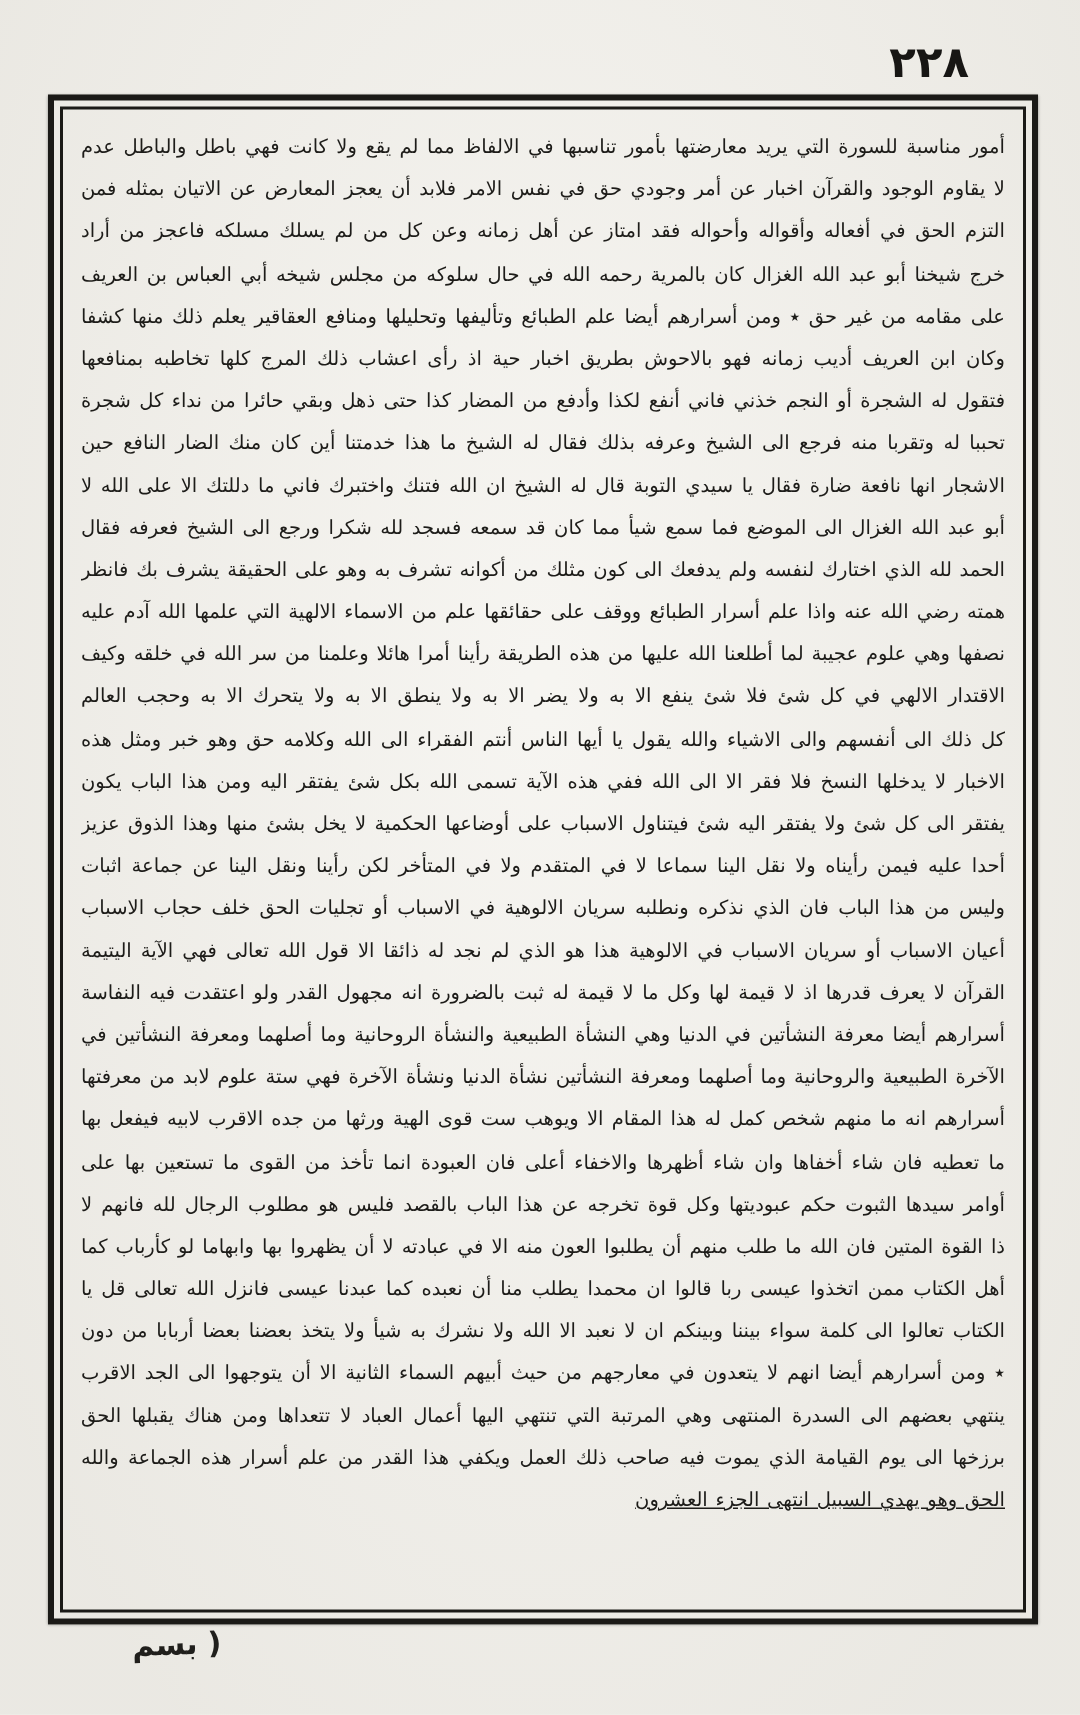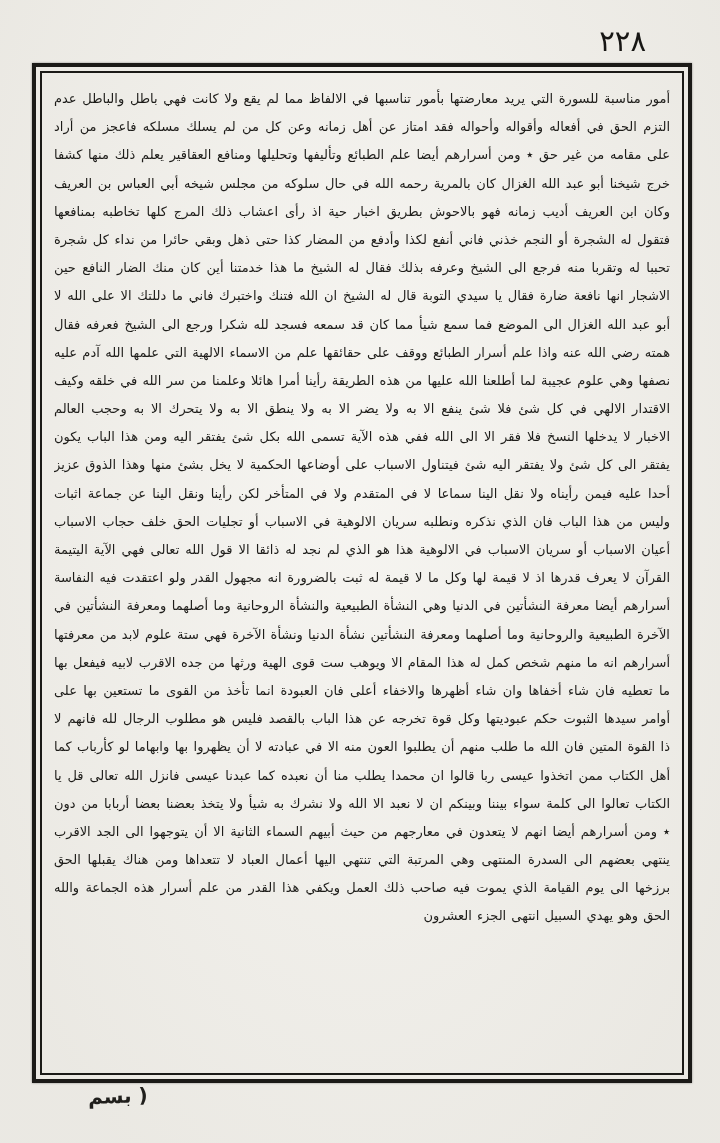--- a/index.html
+++ b/index.html
@@ -15,21 +15,21 @@
       #f2f0ea;
     font-family: "DejaVu Sans", sans-serif;
     color: #1c1b19;
     overflow: hidden;
   }
   .page-number {
     position: absolute;
     top: 24px;
     right: 74px;
     font-size: 29px;
-    font-weight: 400;
+    font-weight: 700;
     letter-spacing: 1px;
     color: #171614;
     direction: rtl;
   }
   .frame {
     position: absolute;
     left: 32px;
     top: 63px;
     width: 660px;
     height: 1020px;
@@ -57,20 +57,21 @@
     line-height: 28.2px;
     overflow: hidden;
     text-align: justify;
     text-align-last: justify;
     word-spacing: 1px;
     white-space: normal;
   }
   .line.closing {
     text-align: center;
     text-align-last: right;
+    text-decoration: underline;
   }
   .catchword {
     position: absolute;
     left: 88px;
     top: 1084px;
     direction: rtl;
     font-size: 20px;
     font-weight: 700;
     color: #201f1c;
     transform: rotate(-2deg);
@@ -80,31 +81,34 @@
 <body>
 
 <div class="page">
 
   <div class="page-number">٢٢٨</div>
 
   <div class="frame">
     <div class="frame-inner">
       <div class="text-block">
           <div class="line">أمور مناسبة للسورة التي يريد معارضتها بأمور تناسبها في الالفاظ مما لم يقع ولا كانت فهي باطل والباطل عدم والعدم</div>
+          <div class="line">لا يقاوم الوجود والقرآن اخبار عن أمر وجودي حق في نفس الامر فلابد أن يعجز المعارض عن الاتيان بمثله فمن</div>
           <div class="line">التزم الحق في أفعاله وأقواله وأحواله فقد امتاز عن أهل زمانه وعن كل من لم يسلك مسلكه فاعجز من أراد التصور</div>
+          <div class="line">خرج شيخنا أبو عبد الله الغزال كان بالمرية رحمه الله في حال سلوكه من مجلس شيخه أبي العباس بن العريف</div>
           <div class="line">على مقامه من غير حق ٭ ومن أسرارهم أيضا علم الطبائع وتأليفها وتحليلها ومنافع العقاقير يعلم ذلك منها كشفا</div>
-          <div class="line">خرج شيخنا أبو عبد الله الغزال كان بالمرية رحمه الله في حال سلوكه من مجلس شيخه أبي العباس بن العريف</div>
           <div class="line">وكان ابن العريف أديب زمانه فهو بالاحوش بطريق اخبار حية اذ رأى اعشاب ذلك المرج كلها تخاطبه بمنافعها</div>
           <div class="line">فتقول له الشجرة أو النجم خذني فاني أنفع لكذا وأدفع من المضار كذا حتى ذهل وبقي حائرا من نداء كل شجرة منها</div>
           <div class="line">تحببا له وتقربا منه فرجع الى الشيخ وعرفه بذلك فقال له الشيخ ما هذا خدمتنا أين كان منك الضار النافع حين قالت لك</div>
           <div class="line">الاشجار انها نافعة ضارة فقال يا سيدي التوبة قال له الشيخ ان الله فتنك واختبرك فاني ما دللتك الا على الله لا على غيره</div>
           <div class="line">أبو عبد الله الغزال الى الموضع فما سمع شيأ مما كان قد سمعه فسجد لله شكرا ورجع الى الشيخ فعرفه فقال الشيخ</div>
+          <div class="line">الحمد لله الذي اختارك لنفسه ولم يدفعك الى كون مثلك من أكوانه تشرف به وهو على الحقيقة يشرف بك فانظر</div>
           <div class="line">همته رضي الله عنه واذا علم أسرار الطبائع ووقف على حقائقها علم من الاسماء الالهية التي علمها الله آدم عليه السلام</div>
           <div class="line">نصفها وهي علوم عجيبة لما أطلعنا الله عليها من هذه الطريقة رأينا أمرا هائلا وعلمنا من سر الله في خلقه وكيف سر</div>
           <div class="line">الاقتدار الالهي في كل شئ فلا شئ ينفع الا به ولا يضر الا به ولا ينطق الا به ولا يتحرك الا به وحجب العالم بالصور فنسبوا</div>
+          <div class="line">كل ذلك الى أنفسهم والى الاشياء والله يقول يا أيها الناس أنتم الفقراء الى الله وكلامه حق وهو خبر ومثل هذه</div>
           <div class="line">الاخبار لا يدخلها النسخ فلا فقر الا الى الله ففي هذه الآية تسمى الله بكل شئ يفتقر اليه ومن هذا الباب يكون الفقير من</div>
           <div class="line">يفتقر الى كل شئ ولا يفتقر اليه شئ فيتناول الاسباب على أوضاعها الحكمية لا يخل بشئ منها وهذا الذوق عزيز ما رأينا</div>
           <div class="line">أحدا عليه فيمن رأيناه ولا نقل الينا سماعا لا في المتقدم ولا في المتأخر لكن رأينا ونقل الينا عن جماعة اثبات الاسباب</div>
           <div class="line">وليس من هذا الباب فان الذي نذكره ونطلبه سريان الالوهية في الاسباب أو تجليات الحق خلف حجاب الاسباب في</div>
           <div class="line">أعيان الاسباب أو سريان الاسباب في الالوهية هذا هو الذي لم نجد له ذائقا الا قول الله تعالى فهي الآية اليتيمة في</div>
           <div class="line">القرآن لا يعرف قدرها اذ لا قيمة لها وكل ما لا قيمة له ثبت بالضرورة انه مجهول القدر ولو اعتقدت فيه النفاسة ٭ ومن</div>
           <div class="line">أسرارهم أيضا معرفة النشأتين في الدنيا وهي النشأة الطبيعية والنشأة الروحانية وما أصلهما ومعرفة النشأتين في الدار</div>
           <div class="line">الآخرة الطبيعية والروحانية وما أصلهما ومعرفة النشأتين نشأة الدنيا ونشأة الآخرة فهي ستة علوم لابد من معرفتها ٭ ومن</div>
           <div class="line">أسرارهم انه ما منهم شخص كمل له هذا المقام الا ويوهب ست قوى الهية ورثها من جده الاقرب لابيه فيفعل بها بحسب</div>
           <div class="line">ما تعطيه فان شاء أخفاها وان شاء أظهرها والاخفاء أعلى فان العبودة انما تأخذ من القوى ما تستعين بها على أداء حق</div>

